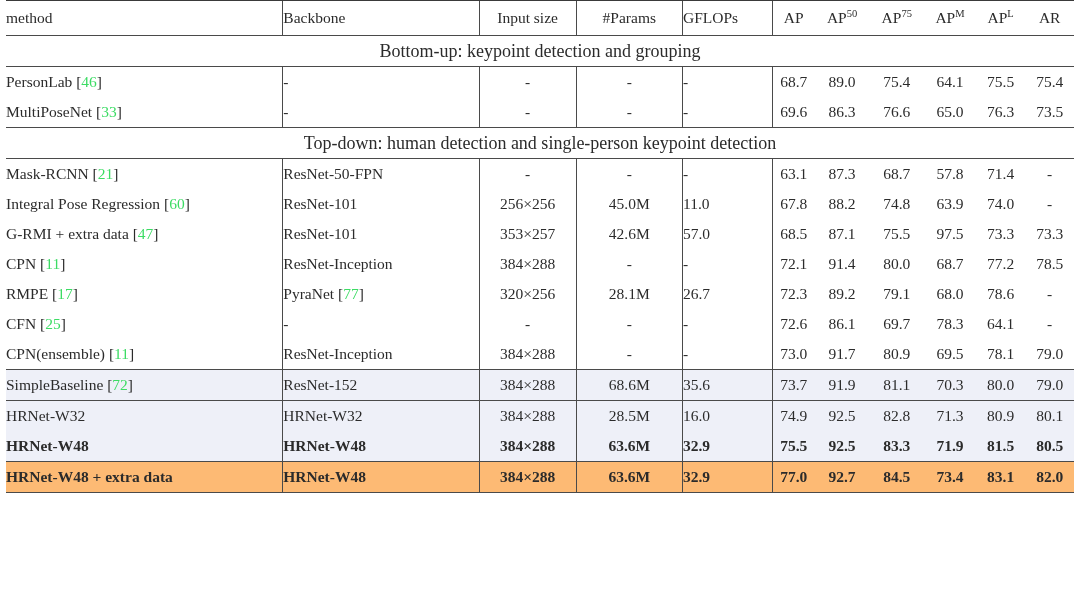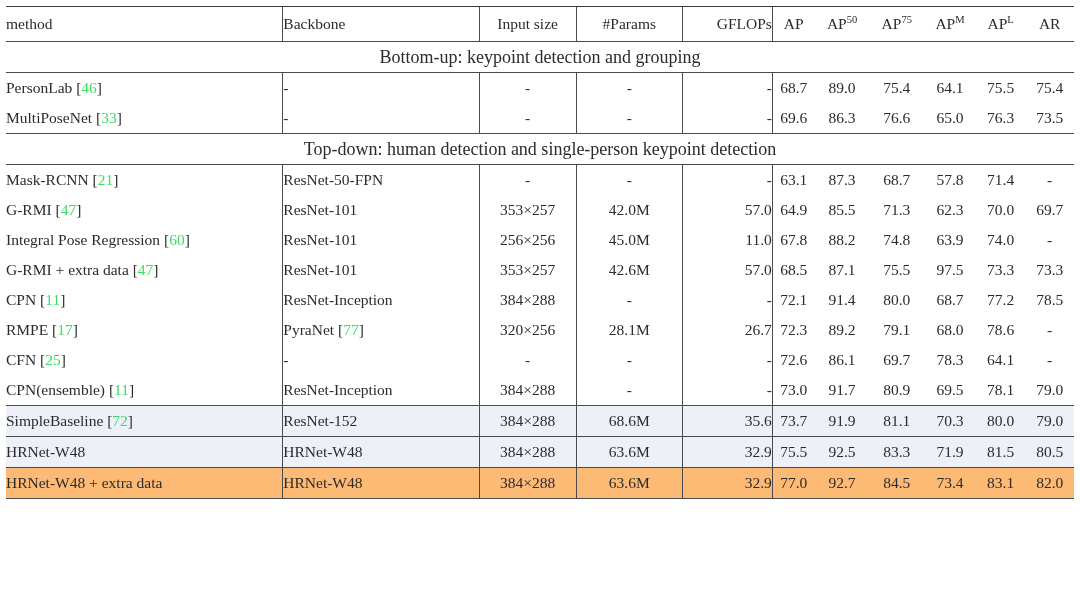--- a/index.html
+++ b/index.html
@@ -10,21 +10,21 @@
   body {
     width: 1080px;
     height: 589px;
     font-family: "Liberation Serif", "DejaVu Serif", serif;
     color: #2b2b2b;
     overflow: hidden;
   }
 
   .table-wrap {
     width: 1064px;
-    padding-top: 6px;
+    padding-top: 0;
     box-sizing: border-box;
   }
 
   table.results {
     width: 1068px;
     margin: 0 6px;
     border-collapse: collapse;
     font-size: 15.5px;
     table-layout: fixed;
   }
@@ -48,21 +48,21 @@
   .cell {
     height: 30px;
     line-height: 30px;
     white-space: nowrap;
     overflow: hidden;
   }
   .c-method   { width: 268px; text-align: left;   padding-left: 14px; box-sizing: border-box; }
   .c-backbone { width: 190px; text-align: left;   padding-left: 10px; box-sizing: border-box; }
   .c-input    { width: 94px;  text-align: center; }
   .c-params   { width: 103px; text-align: center; }
-  .c-gflops   { width: 87px;  text-align: right; }
+  .c-gflops   { width: 87px;  text-align: left; }
   .c-ap       { width: 41px;  text-align: center; }
   .c-ap50     { width: 53px;  text-align: center; }
   .c-ap75     { width: 53px;  text-align: center; }
   .c-apm      { width: 50px;  text-align: center; }
   .c-apl      { width: 48px;  text-align: center; }
   .c-ar       { width: 47px;  text-align: center; }
 
   .metric-cell { padding-right: 2px; box-sizing: border-box; }
 
   .hdr .cell { height: 34px; line-height: 34px; }
@@ -70,21 +70,21 @@
 
   .section-cell {
     height: 30px;
     line-height: 30px;
     text-align: center;
     font-size: 18px;
   }
 
   .cite { color: #3cdc64; }
 
-  .bold-row .cell { font-weight: normal; }
+  .bold-row .cell { font-weight: bold; }
 
   .hl-blue td { background: #eef0f8; }
   .hl-green td { background: #fdba74; }
 
   sup {
     font-size: 0.68em;
     vertical-align: super;
     line-height: 0;
   }
 </style>
@@ -159,33 +159,20 @@
           <td class="cell c-params vsep">-</td>
           <td class="cell c-gflops vsep">-</td>
           <td class="cell c-ap vsep metric-cell">63.1</td>
           <td class="cell c-ap50 metric-cell">87.3</td>
           <td class="cell c-ap75 metric-cell">68.7</td>
           <td class="cell c-apm metric-cell">57.8</td>
           <td class="cell c-apl metric-cell">71.4</td>
           <td class="cell c-ar metric-cell">-</td>
         </tr>
         <tr class="data-row">
-          <td class="cell c-method"><span>G-RMI</span> [<span class="cite">47</span>]</td>
-          <td class="cell c-backbone vsep"><span>ResNet-101</span></td>
-          <td class="cell c-input vsep">353×257</td>
-          <td class="cell c-params vsep">42.0M</td>
-          <td class="cell c-gflops vsep">57.0</td>
-          <td class="cell c-ap vsep metric-cell">64.9</td>
-          <td class="cell c-ap50 metric-cell">85.5</td>
-          <td class="cell c-ap75 metric-cell">71.3</td>
-          <td class="cell c-apm metric-cell">62.3</td>
-          <td class="cell c-apl metric-cell">70.0</td>
-          <td class="cell c-ar metric-cell">69.7</td>
-        </tr>
-        <tr class="data-row">
           <td class="cell c-method"><span>Integral Pose Regression</span> [<span class="cite">60</span>]</td>
           <td class="cell c-backbone vsep"><span>ResNet-101</span></td>
           <td class="cell c-input vsep">256×256</td>
           <td class="cell c-params vsep">45.0M</td>
           <td class="cell c-gflops vsep">11.0</td>
           <td class="cell c-ap vsep metric-cell">67.8</td>
           <td class="cell c-ap50 metric-cell">88.2</td>
           <td class="cell c-ap75 metric-cell">74.8</td>
           <td class="cell c-apm metric-cell">63.9</td>
           <td class="cell c-apl metric-cell">74.0</td>
@@ -262,20 +249,33 @@
           <td class="cell c-input vsep">384×288</td>
           <td class="cell c-params vsep">68.6M</td>
           <td class="cell c-gflops vsep">35.6</td>
           <td class="cell c-ap vsep metric-cell">73.7</td>
           <td class="cell c-ap50 metric-cell">91.9</td>
           <td class="cell c-ap75 metric-cell">81.1</td>
           <td class="cell c-apm metric-cell">70.3</td>
           <td class="cell c-apl metric-cell">80.0</td>
           <td class="cell c-ar metric-cell">79.0</td>
         </tr>
+        <tr class="data-row hl-blue">
+          <td class="cell c-method"><span>HRNet-W32</span></td>
+          <td class="cell c-backbone vsep"><span>HRNet-W32</span></td>
+          <td class="cell c-input vsep">384×288</td>
+          <td class="cell c-params vsep">28.5M</td>
+          <td class="cell c-gflops vsep">16.0</td>
+          <td class="cell c-ap vsep metric-cell">74.9</td>
+          <td class="cell c-ap50 metric-cell">92.5</td>
+          <td class="cell c-ap75 metric-cell">82.8</td>
+          <td class="cell c-apm metric-cell">71.3</td>
+          <td class="cell c-apl metric-cell">80.9</td>
+          <td class="cell c-ar metric-cell">80.1</td>
+        </tr>
         <tr class="data-row hl-blue rule-below bold-row">
           <td class="cell c-method"><span>HRNet-W48</span></td>
           <td class="cell c-backbone vsep"><span>HRNet-W48</span></td>
           <td class="cell c-input vsep">384×288</td>
           <td class="cell c-params vsep">63.6M</td>
           <td class="cell c-gflops vsep">32.9</td>
           <td class="cell c-ap vsep metric-cell">75.5</td>
           <td class="cell c-ap50 metric-cell">92.5</td>
           <td class="cell c-ap75 metric-cell">83.3</td>
           <td class="cell c-apm metric-cell">71.9</td>

